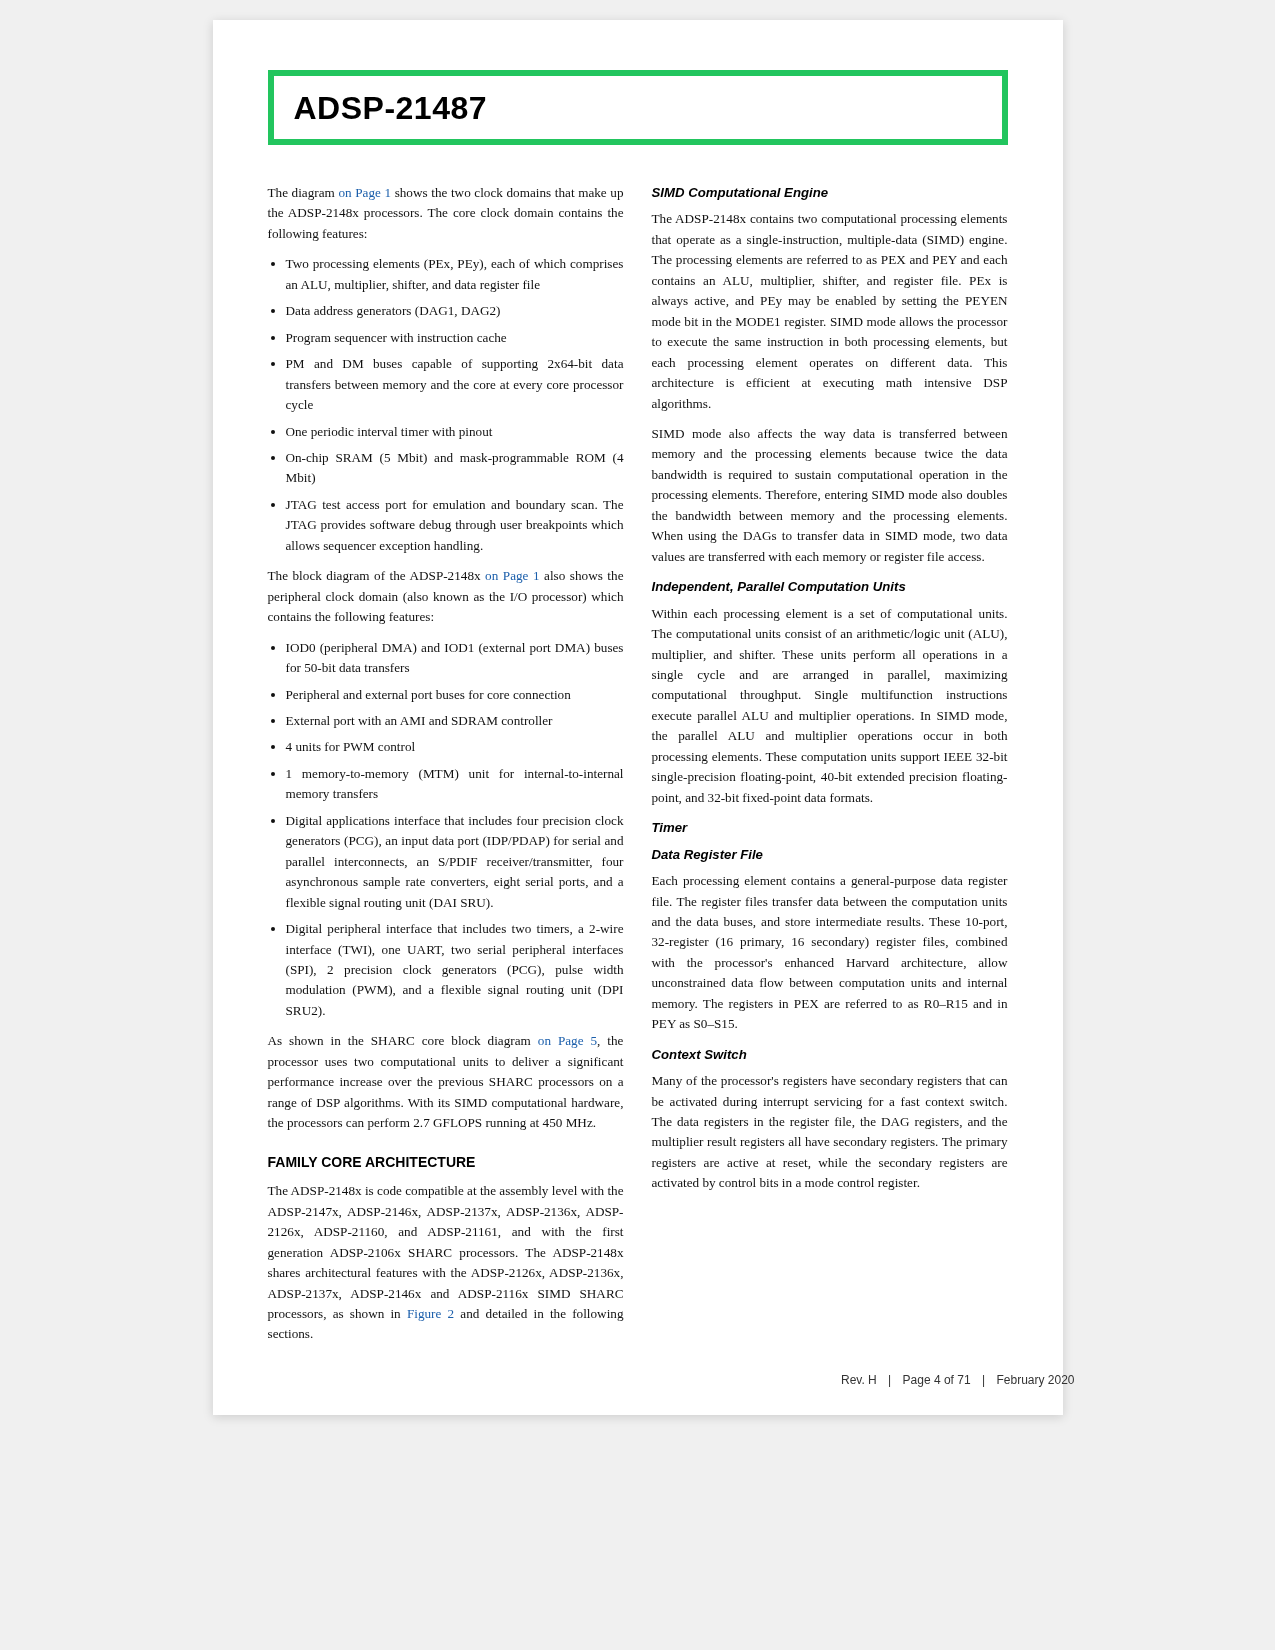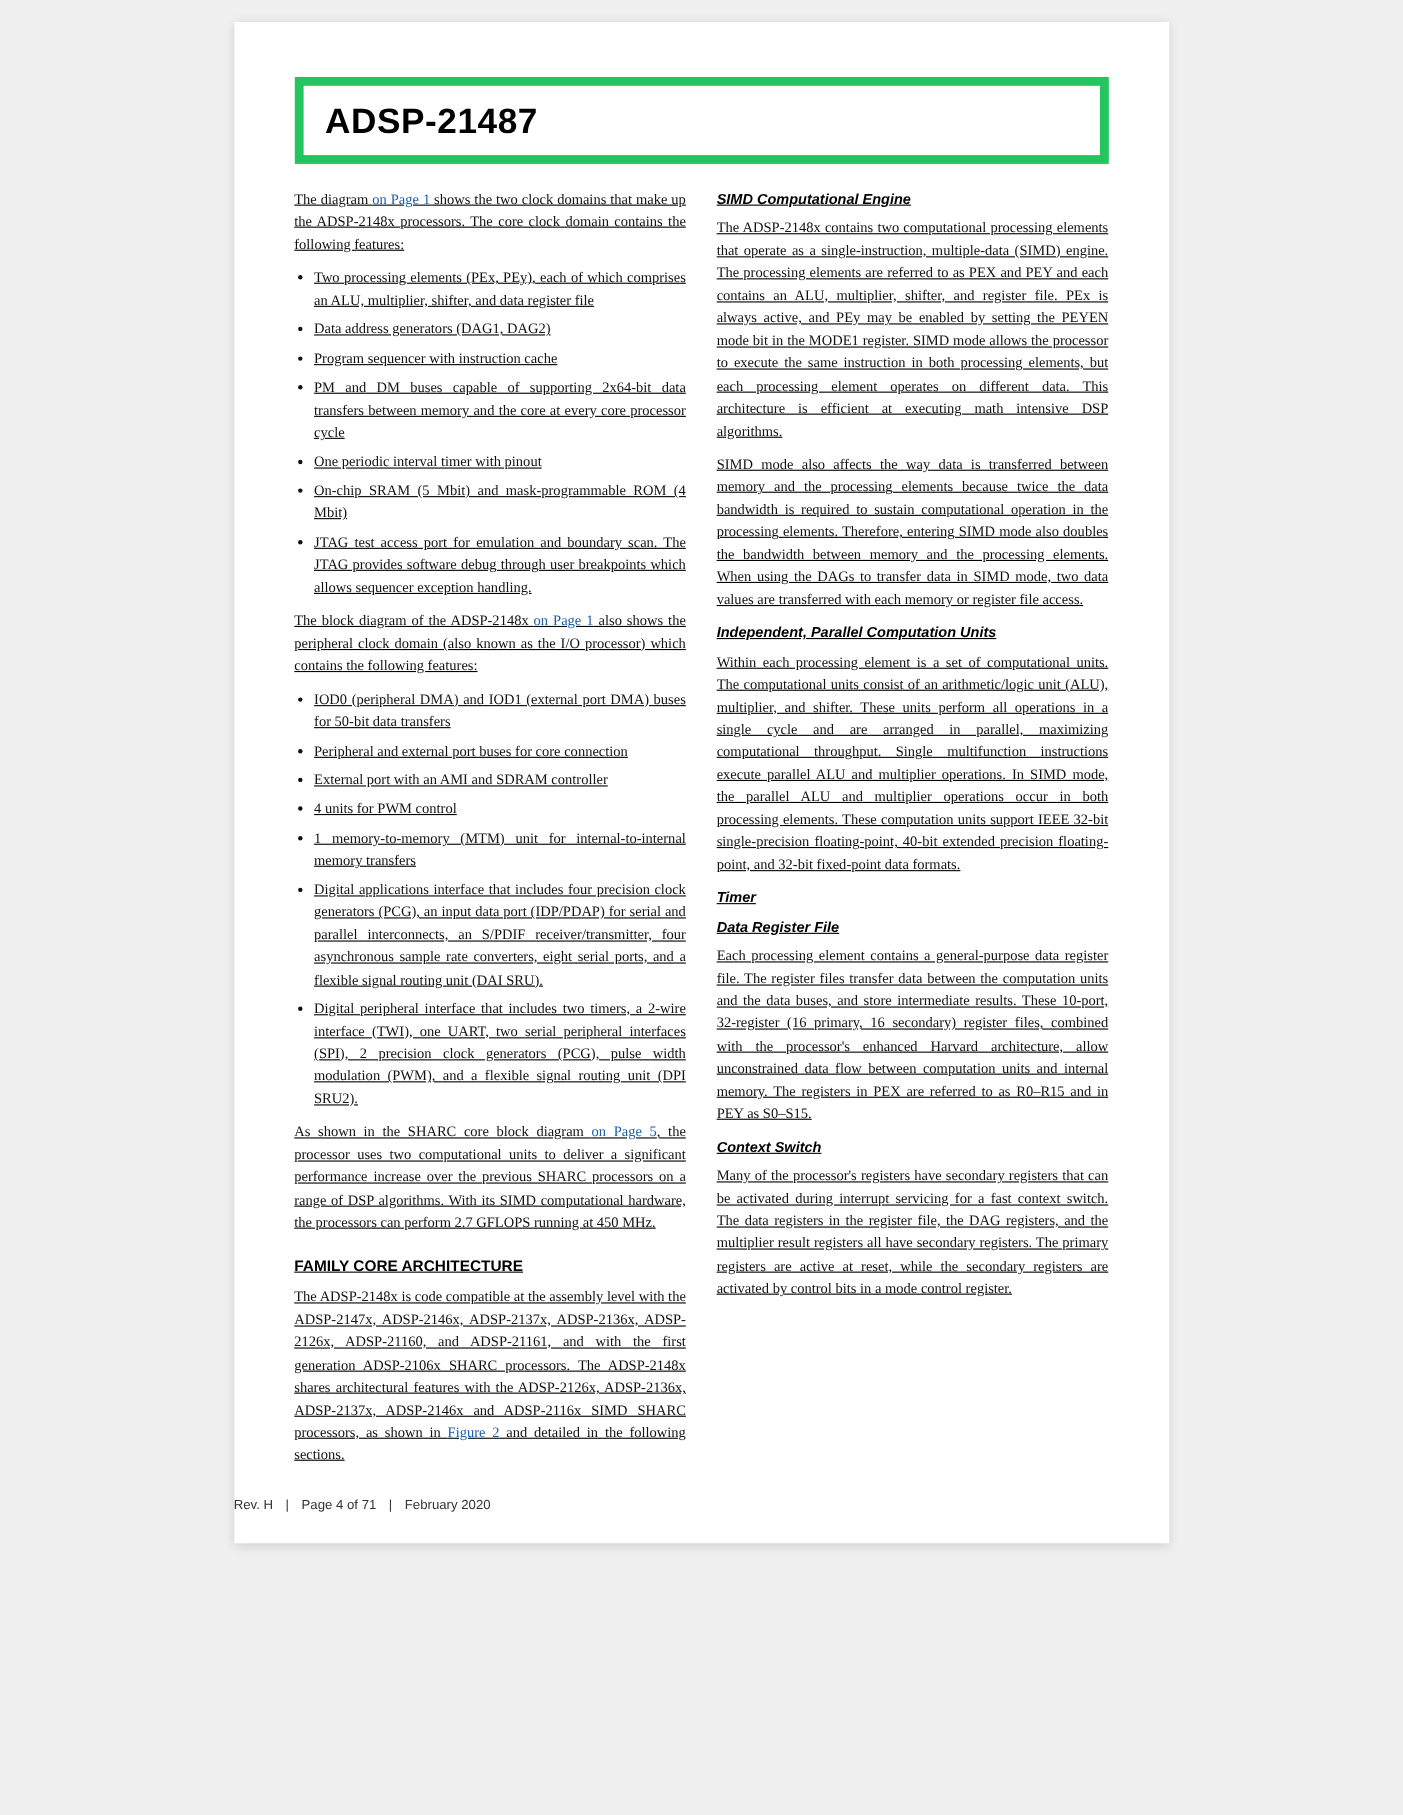--- a/index.html
+++ b/index.html
@@ -14,38 +14,37 @@
     }
     .page {
       width: 850px;
       min-height: 1100px;
       background: #ffffff;
       padding: 50px 55px 60px 55px;
       box-shadow: 0 2px 10px rgba(0,0,0,0.15);
       position: relative;
     }
     .header-box {
-      border: 8px solid #22c55e;
+      border: 6px solid #22c55e;
       padding: 14px 20px 12px 20px;
-      margin-bottom: 22px;
+      margin-bottom: 38px;
       display: inline-block;
       width: 100%;
     }
     .header-title {
       font-size: 32px;
       font-weight: bold;
       font-family: Arial, Helvetica, sans-serif;
       letter-spacing: 0.5px;
       color: #000;
     }
     .two-col {
       display: grid;
       grid-template-columns: 1fr 1fr;
       gap: 0 28px;
-      text-decoration: underline;
     }
     .left-col, .right-col {
       font-size: 13.2px;
       line-height: 1.55;
       color: #111;
     }
     p {
       margin-bottom: 10px;
       text-align: justify;
     }
@@ -74,23 +73,23 @@
       font-size: 13.2px;
       font-weight: bold;
       font-style: italic;
       font-family: Arial, Helvetica, sans-serif;
       margin-bottom: 6px;
       color: #000;
     }
     .footer {
       position: absolute;
       bottom: 28px;
-      left: 0;
+      left: 12px;
       width: 100%;
-      text-align: left;
+      text-align: right;
       font-size: 12px;
       color: #333;
       font-family: Arial, Helvetica, sans-serif;
     }
     .footer-separator {
       display: inline;
       margin: 0 8px;
     }
   </style>
 </head>

